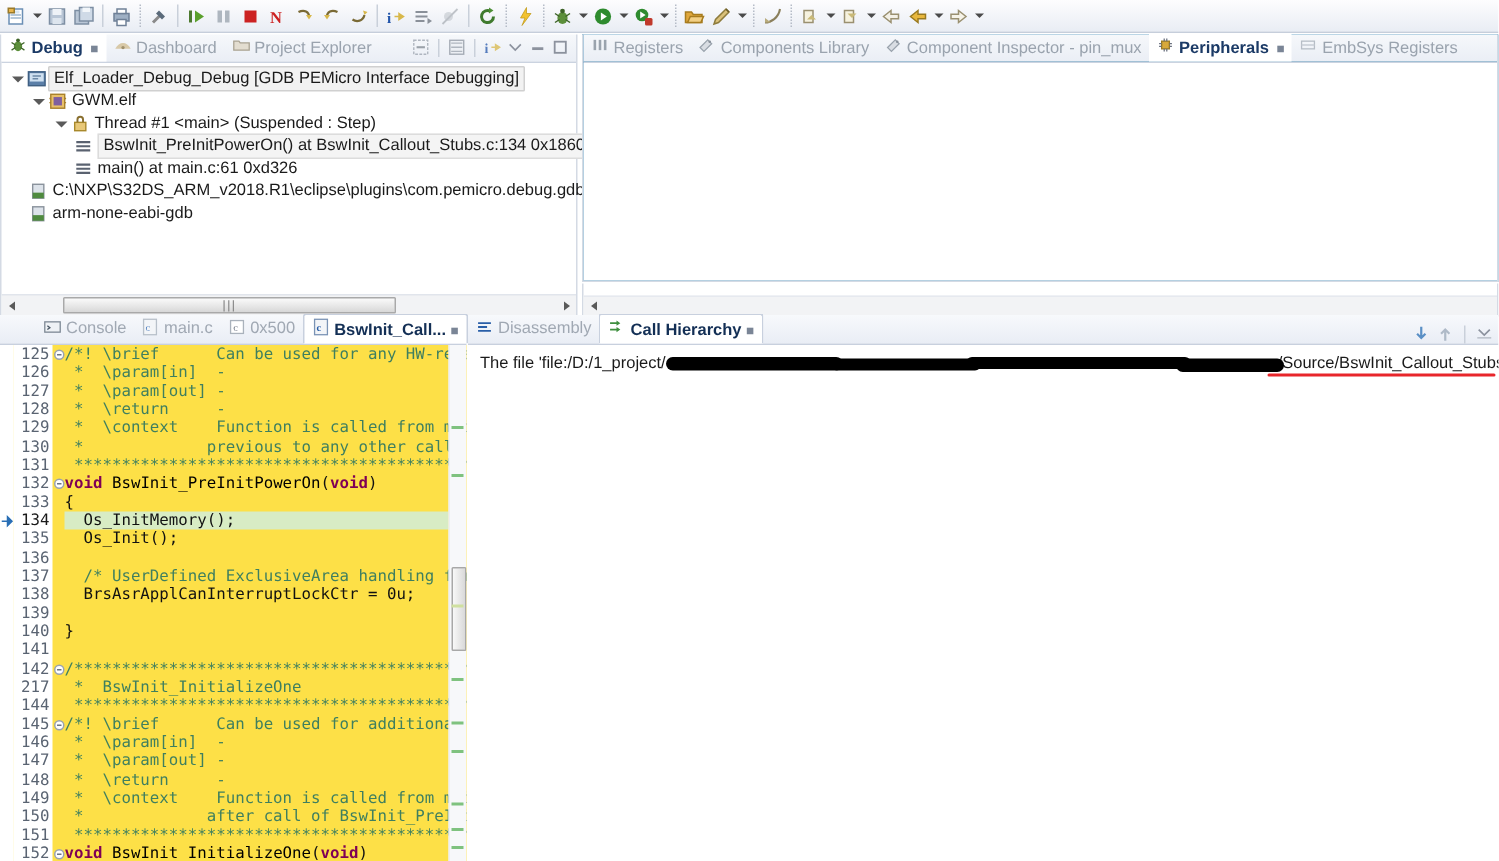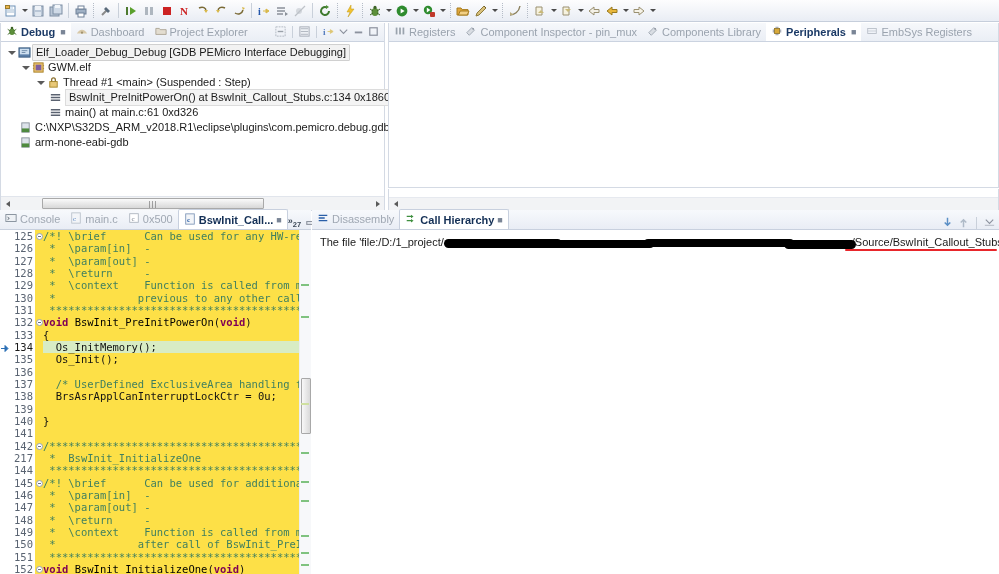--- a/index.html
+++ b/index.html
@@ -118,20 +118,21 @@
 
   
   .editor-panel {
     position: absolute; left: 0; top: 210px; width: 311px; height: 364px;
     background: #ffffff;
   }
   .etabbar {
     height: 20px; display:flex; align-items:flex-end;
     background: linear-gradient(to bottom,#f7f9fc,#e9edf5);
     border-bottom: 1px solid #c8d0de;
+    padding-left: 24px;
   }
   .etab {
     display:flex; align-items:center; gap:3px; height:20px;
     padding:0 5px; font-size:11px; color:#a0a8b3; white-space:nowrap;
   }
   .etab.active {
     color:#132f55; font-weight:bold; background:#ffffff;
     border-left:1px solid #c8d0de; border-right:1px solid #c8d0de;
     border-top:1px solid #c8d0de; border-radius:2px 2px 0 0;
   }
@@ -596,31 +597,31 @@
         <span>Registers</span>
       </div>
 
       <div class="vtab">
         <span>
           <svg width="12" height="12" viewBox="0 0 14 14">
               <path d="M2 9l6-6 3 3-6 6z" fill="#d9dde3" stroke="#9aa3ad"></path>
               <circle cx="9.5" cy="4.5" r="1" fill="#8a929c"></circle>
             </svg>
         </span>
-        <span>Component Inspector - pin_mux</span>
+        <span>Components Library</span>
       </div>
 
       <div class="vtab">
         <span>
           <svg width="12" height="12" viewBox="0 0 14 14">
               <path d="M2 9l6-6 3 3-6 6z" fill="#d9dde3" stroke="#9aa3ad"></path>
               <circle cx="9.5" cy="4.5" r="1" fill="#8a929c"></circle>
             </svg>
         </span>
-        <span>Components Library</span>
+        <span>Component Inspector - pin_mux</span>
       </div>
 
       <div class="vtab active">
         <span>
           <svg width="12" height="12" viewBox="0 0 14 14">
               <rect x="4" y="4" width="6" height="6" fill="#d8a93a" stroke="#9a7a20"></rect>
               <path d="M2 6h2M2 8h2M10 6h2M10 8h2M6 2v2M8 2v2M6 10v2M8 10v2" stroke="#6b7280"></path>
             </svg>
         </span>
         <span>Peripherals</span>

